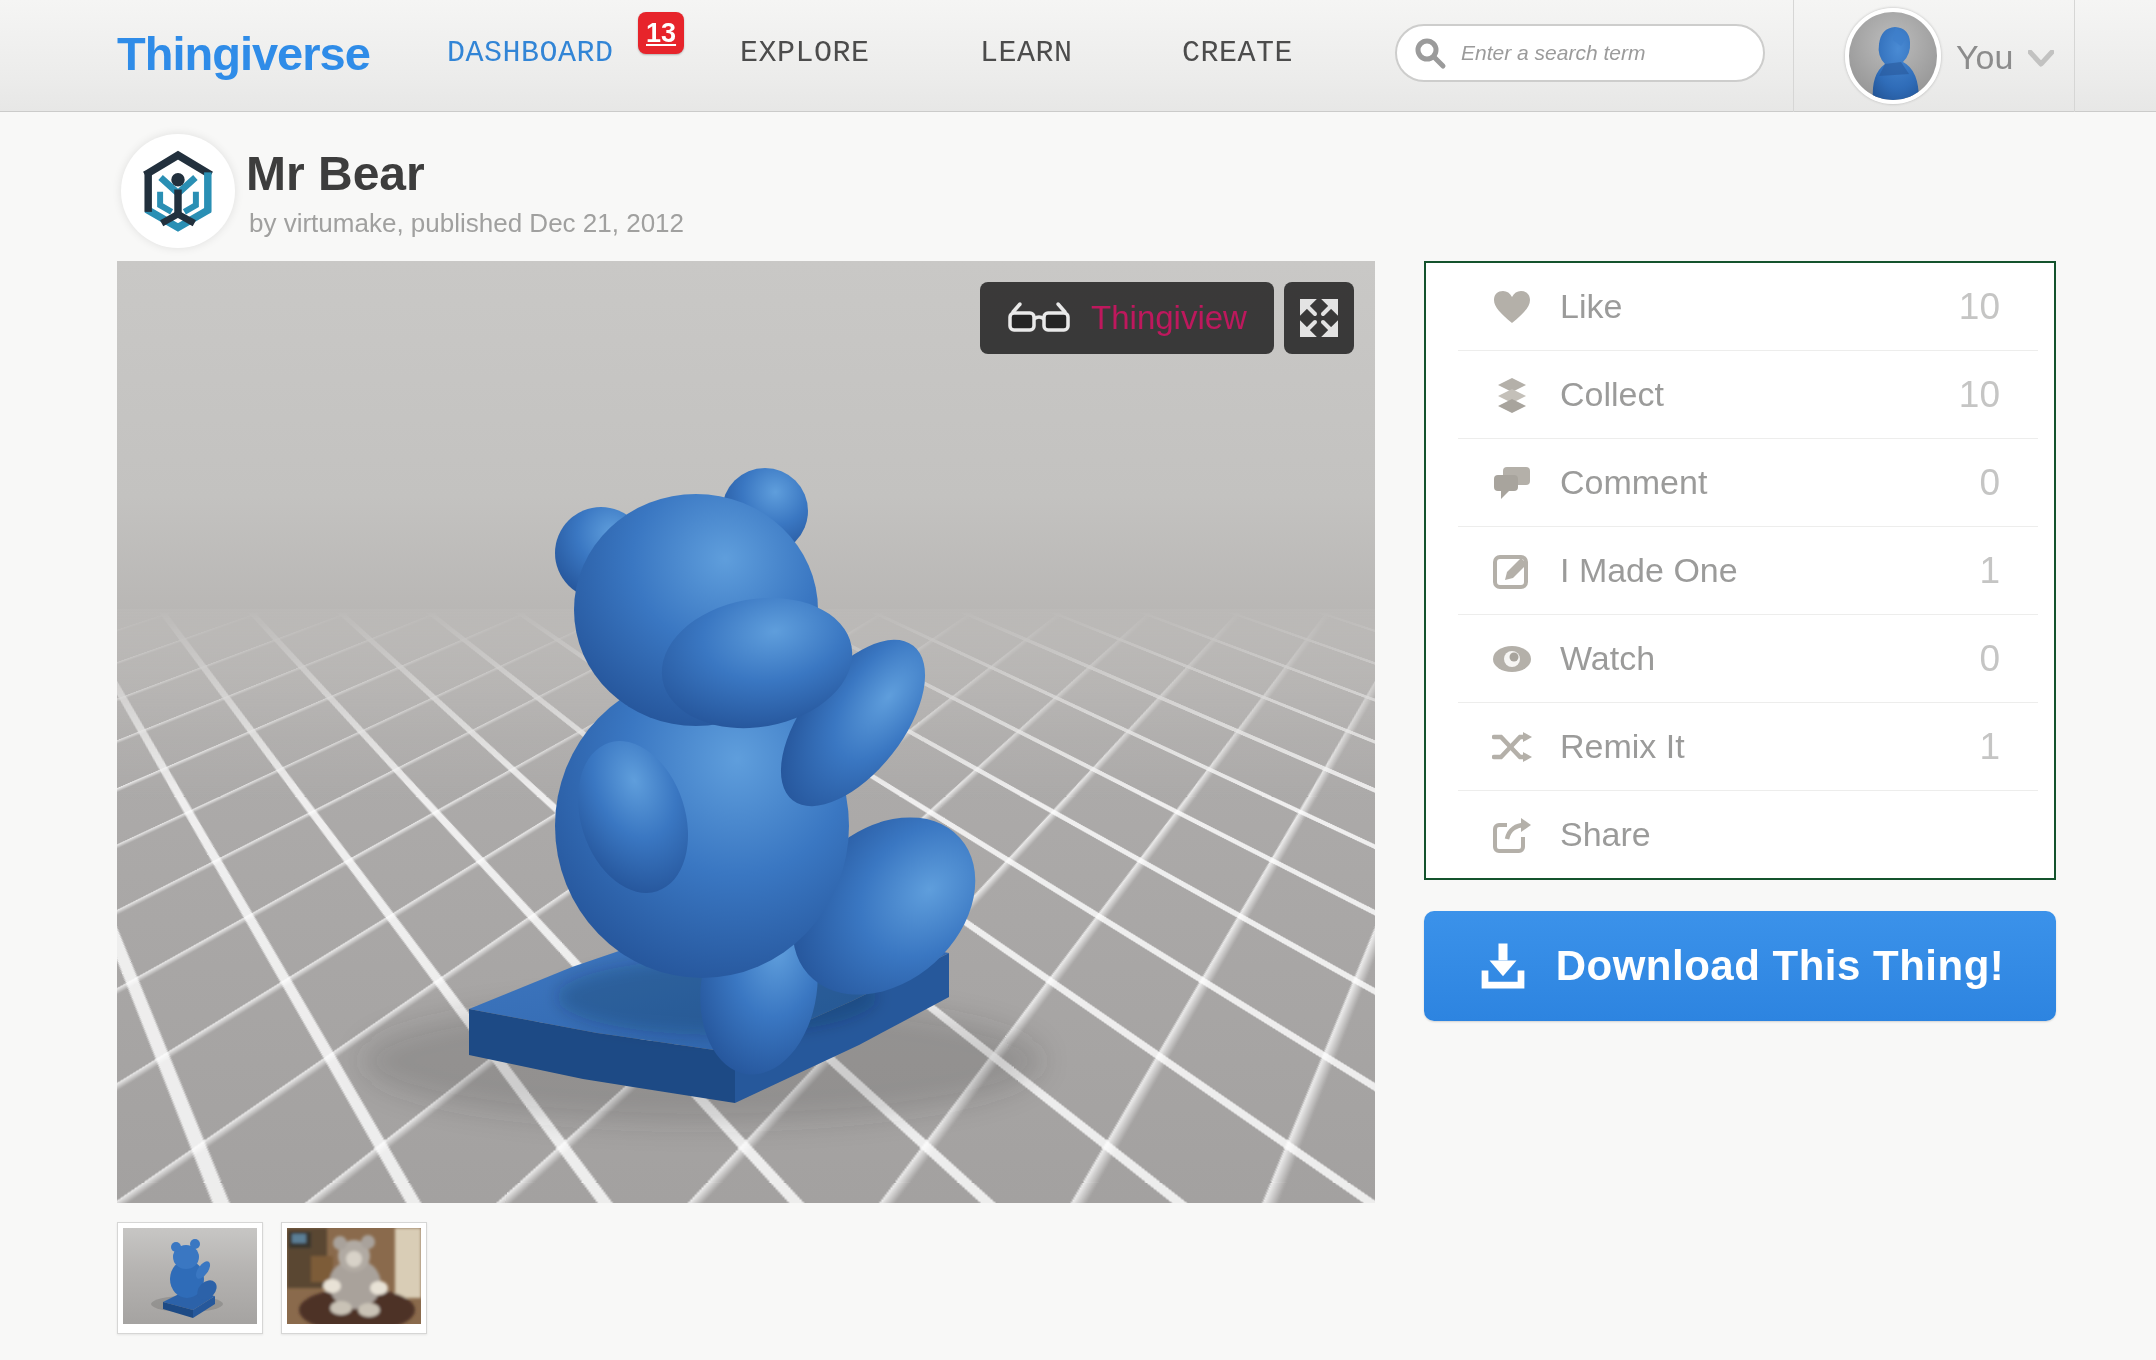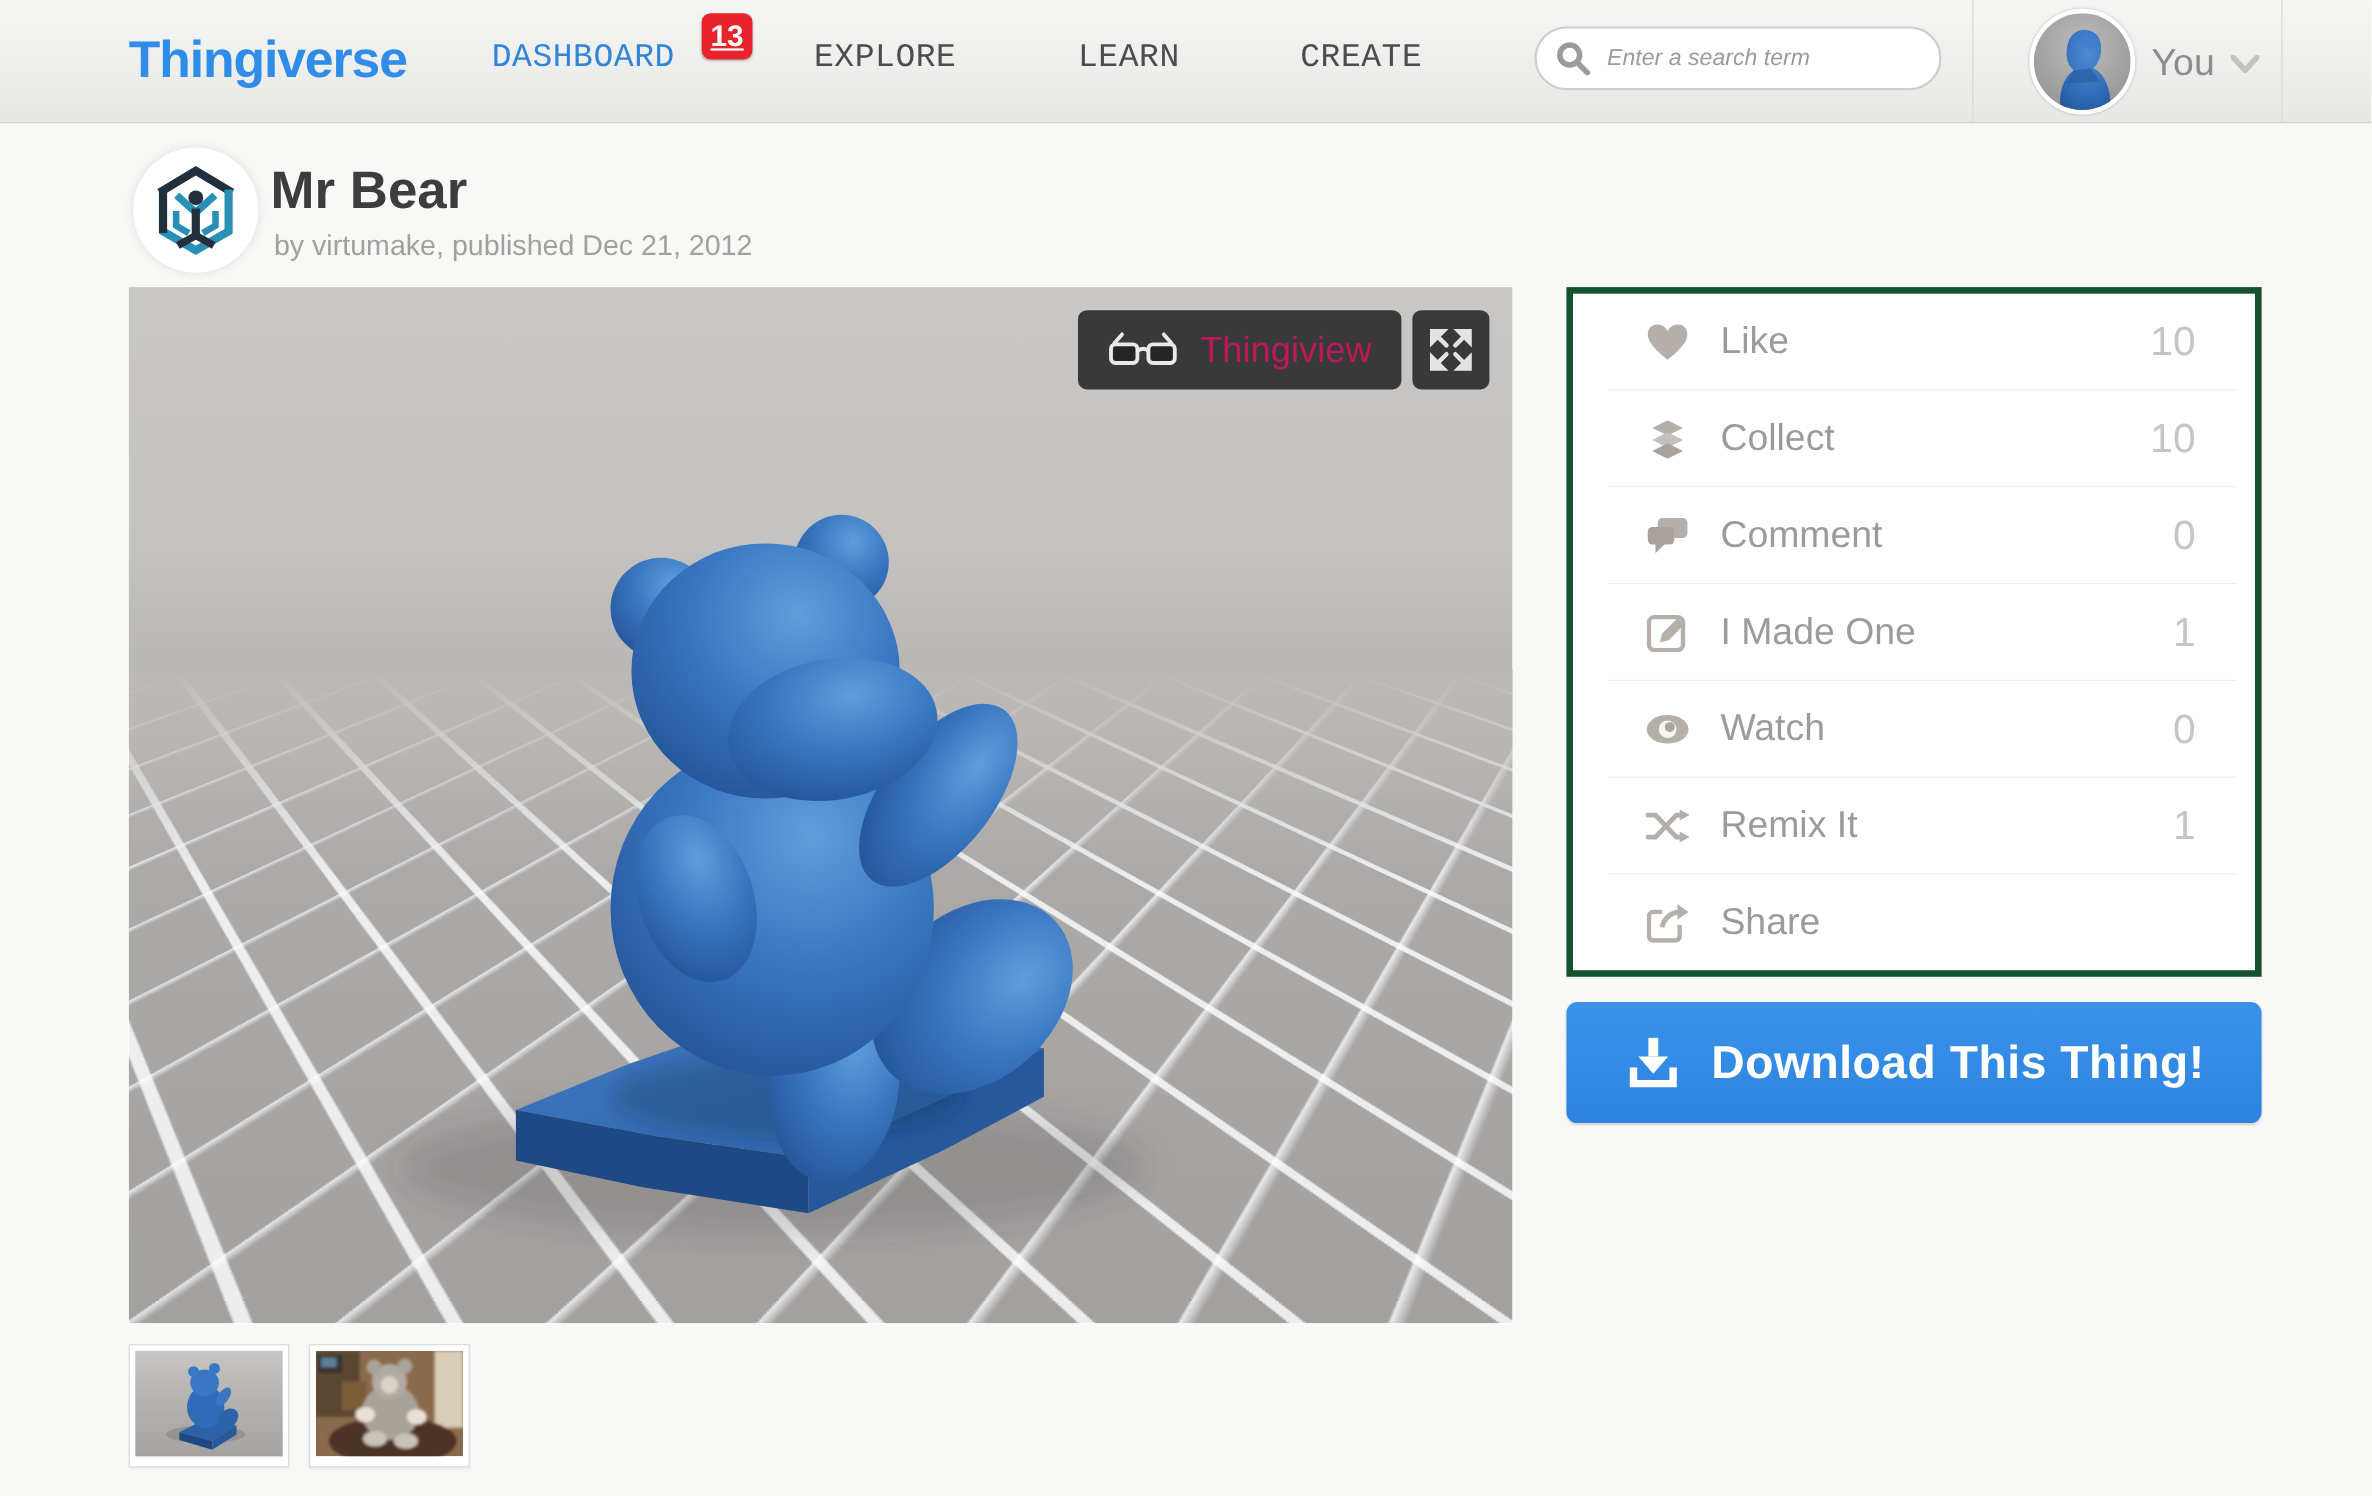--- a/index.html
+++ b/index.html
@@ -87,21 +87,21 @@
     box-shadow:0 1px 2px rgba(0,0,0,0.08);
   }
   .thumb .inner { width:134px; height:96px; overflow:hidden; position:relative; }
   .thumb1 { left:117px; }
   .thumb2 { left:281px; }
   .thumb1 .inner { background:linear-gradient(180deg,#c7c6c4 0%, #b5b3b1 45%, #a5a3a1 100%); }
 
   
   .actions-card {
     position:absolute; left:1424px; top:261px; width:632px;
-    background:#fff; border:6px solid #14532d;
+    background:#fff; border:2px solid #14532d;
   }
   .action-row {
     height:87px; display:flex; align-items:center; padding-left:66px; padding-right:54px; cursor:pointer;
   }
   .action-row .a-icon { width:40px; display:flex; justify-content:center; }
   .action-row .a-label { margin-left:28px; font-size:34px; color:#9b9b9a; }
   .action-row .a-count { margin-left:auto; font-size:37px; color:#c5c5c4; }
   .sep { height:1px; background:#ededec; margin:0 16px 0 32px; }
 
   

